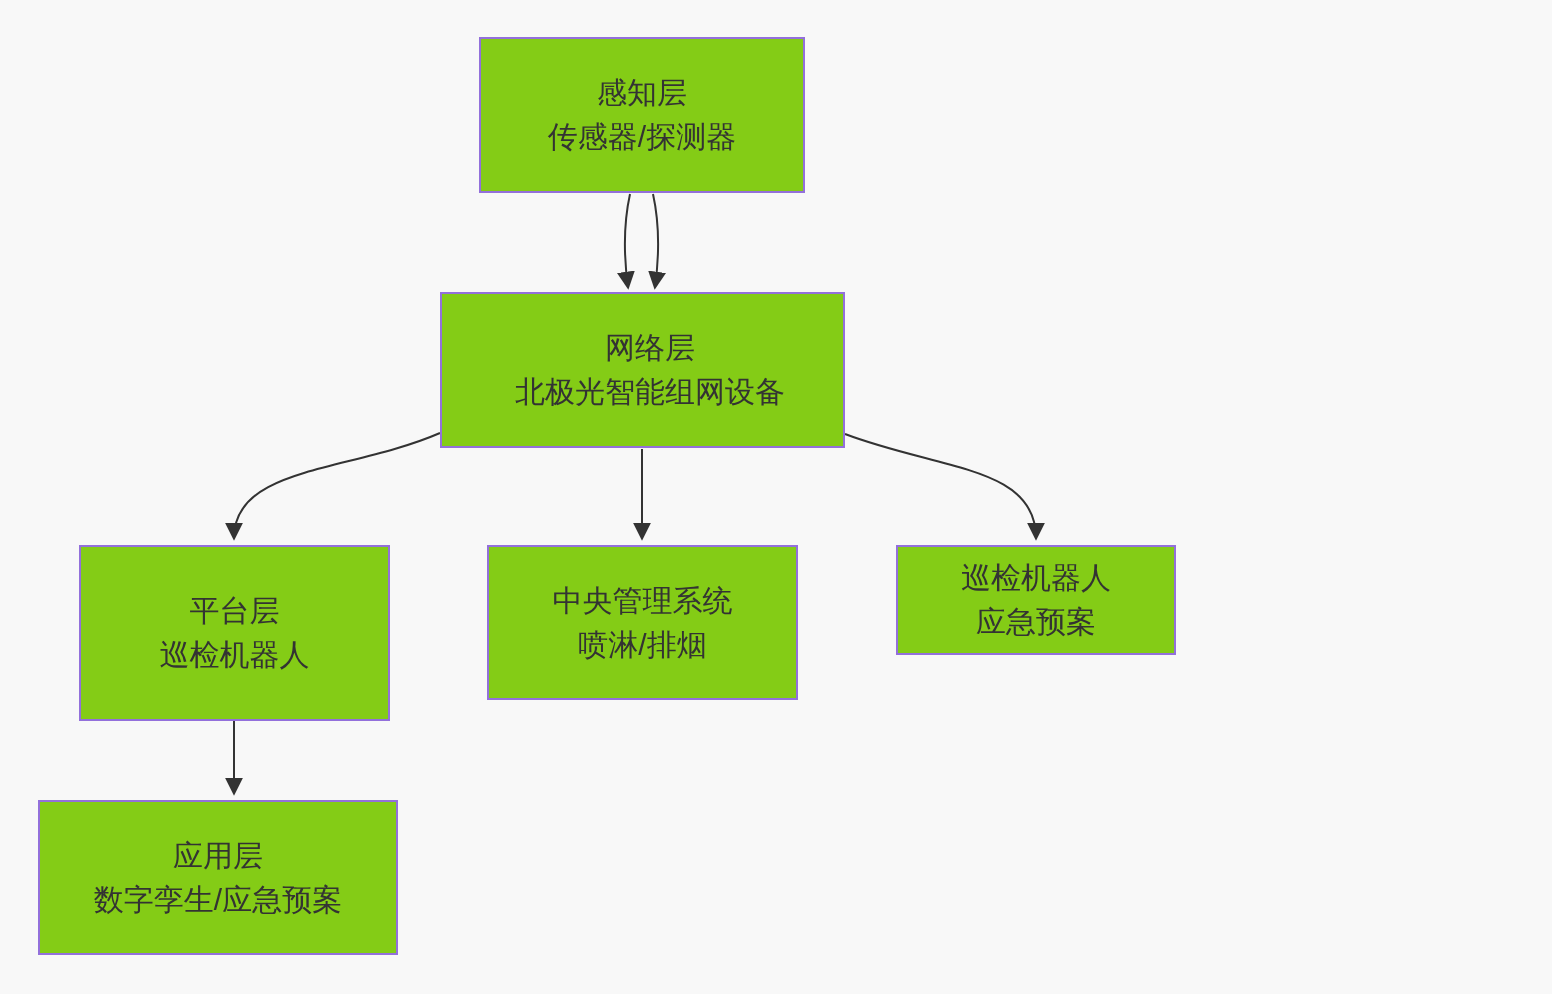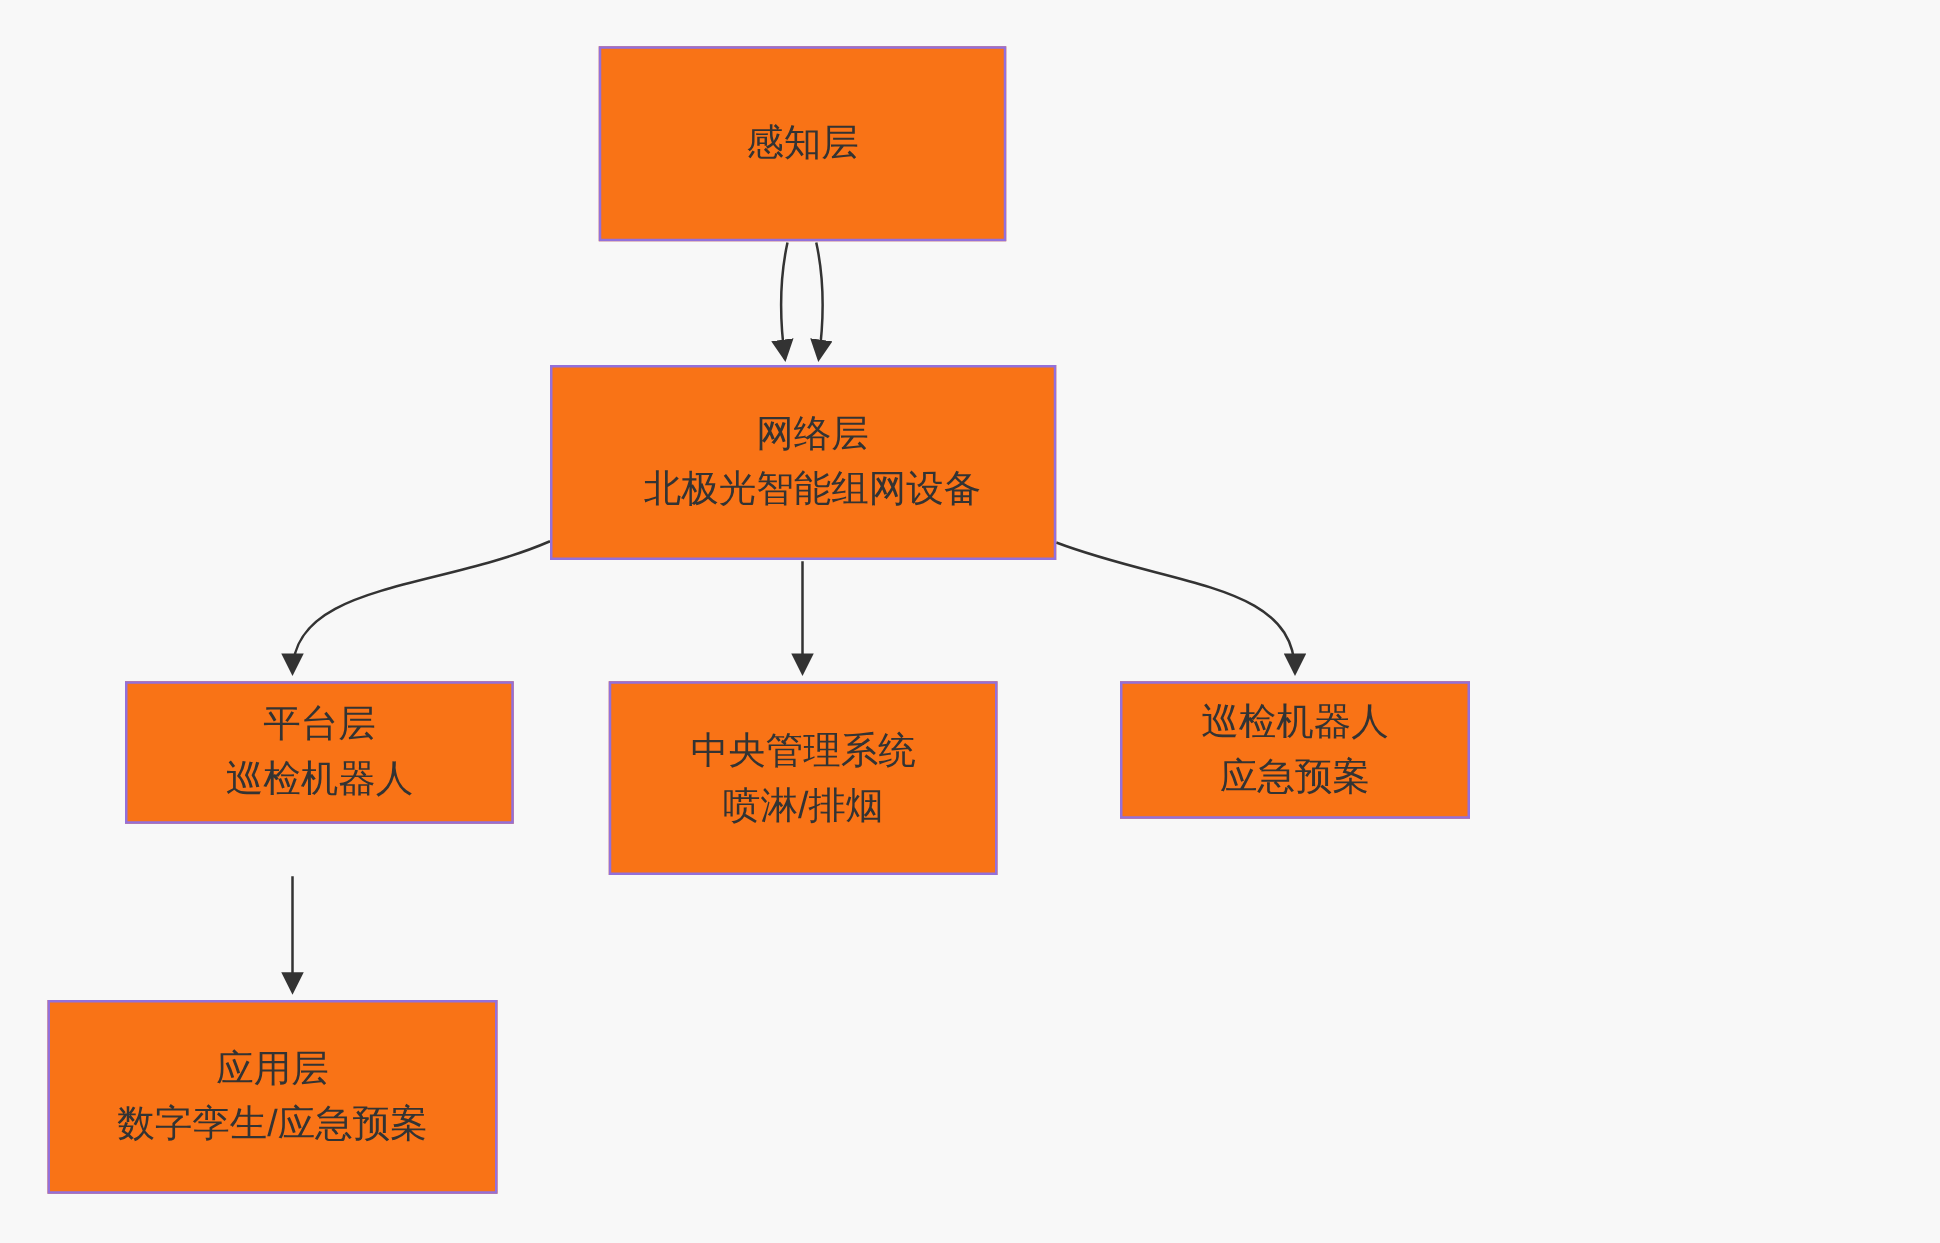--- a/index.html
+++ b/index.html
@@ -19,36 +19,36 @@
     position: absolute;
     left: 0;
     top: 0;
     width: 1552px;
     height: 994px;
     pointer-events: none;
   }
   .node {
     position: absolute;
     box-sizing: border-box;
-    background: #f97316;
+    background: #84cc16;
     border: 2px solid #9370DB;
     color: #333333;
     display: flex;
     flex-direction: column;
     align-items: center;
     justify-content: center;
     text-align: center;
     font-size: 30px;
     line-height: 44px;
   }
   .node span { display: block; white-space: nowrap; }
 
   .node-perception  { left: 479px; top: 37px;  width: 326px; height: 156px; }
   .node-network     { left: 440px; top: 292px; width: 405px; height: 156px; padding-left: 15px; }
-  .node-platform    { left: 79px;  top: 545px; width: 311px; height: 114px; margin-left: 21px; }
+  .node-platform    { left: 79px;  top: 545px; width: 311px; height: 176px; }
   .node-fire        { left: 487px; top: 545px; width: 311px; height: 155px; }
   .node-robot       { left: 896px; top: 545px; width: 280px; height: 110px; }
   .node-application { left: 38px;  top: 800px; width: 360px; height: 155px; }
 
   .edge {
     fill: none;
     stroke: #333333;
     stroke-width: 2px;
   }
 </style>
@@ -66,20 +66,21 @@
     <path class="edge" d="M 630,194 C 623,226 624,258 628,287" marker-end="url(#arrowhead)"></path>
     <path class="edge" d="M 653,194 C 660,226 659,258 655,287" marker-end="url(#arrowhead)"></path>
     <path class="edge" d="M 440,433 C 350,472 234,466 234,538" marker-end="url(#arrowhead)"></path>
     <path class="edge" d="M 642,449 L 642,538" marker-end="url(#arrowhead)"></path>
     <path class="edge" d="M 845,434 C 940,470 1036,466 1036,538" marker-end="url(#arrowhead)"></path>
     <path class="edge" d="M 234,701 L 234,793" marker-end="url(#arrowhead)"></path>
   </svg>
 
   <div class="node node-perception">
     <span>感知层</span>
+    <span>传感器/探测器</span>
   </div>
 
   <div class="node node-network">
     <span>网络层</span>
     <span>北极光智能组网设备</span>
   </div>
 
   <div class="node node-platform">
     <span>平台层</span>
     <span>巡检机器人</span>

